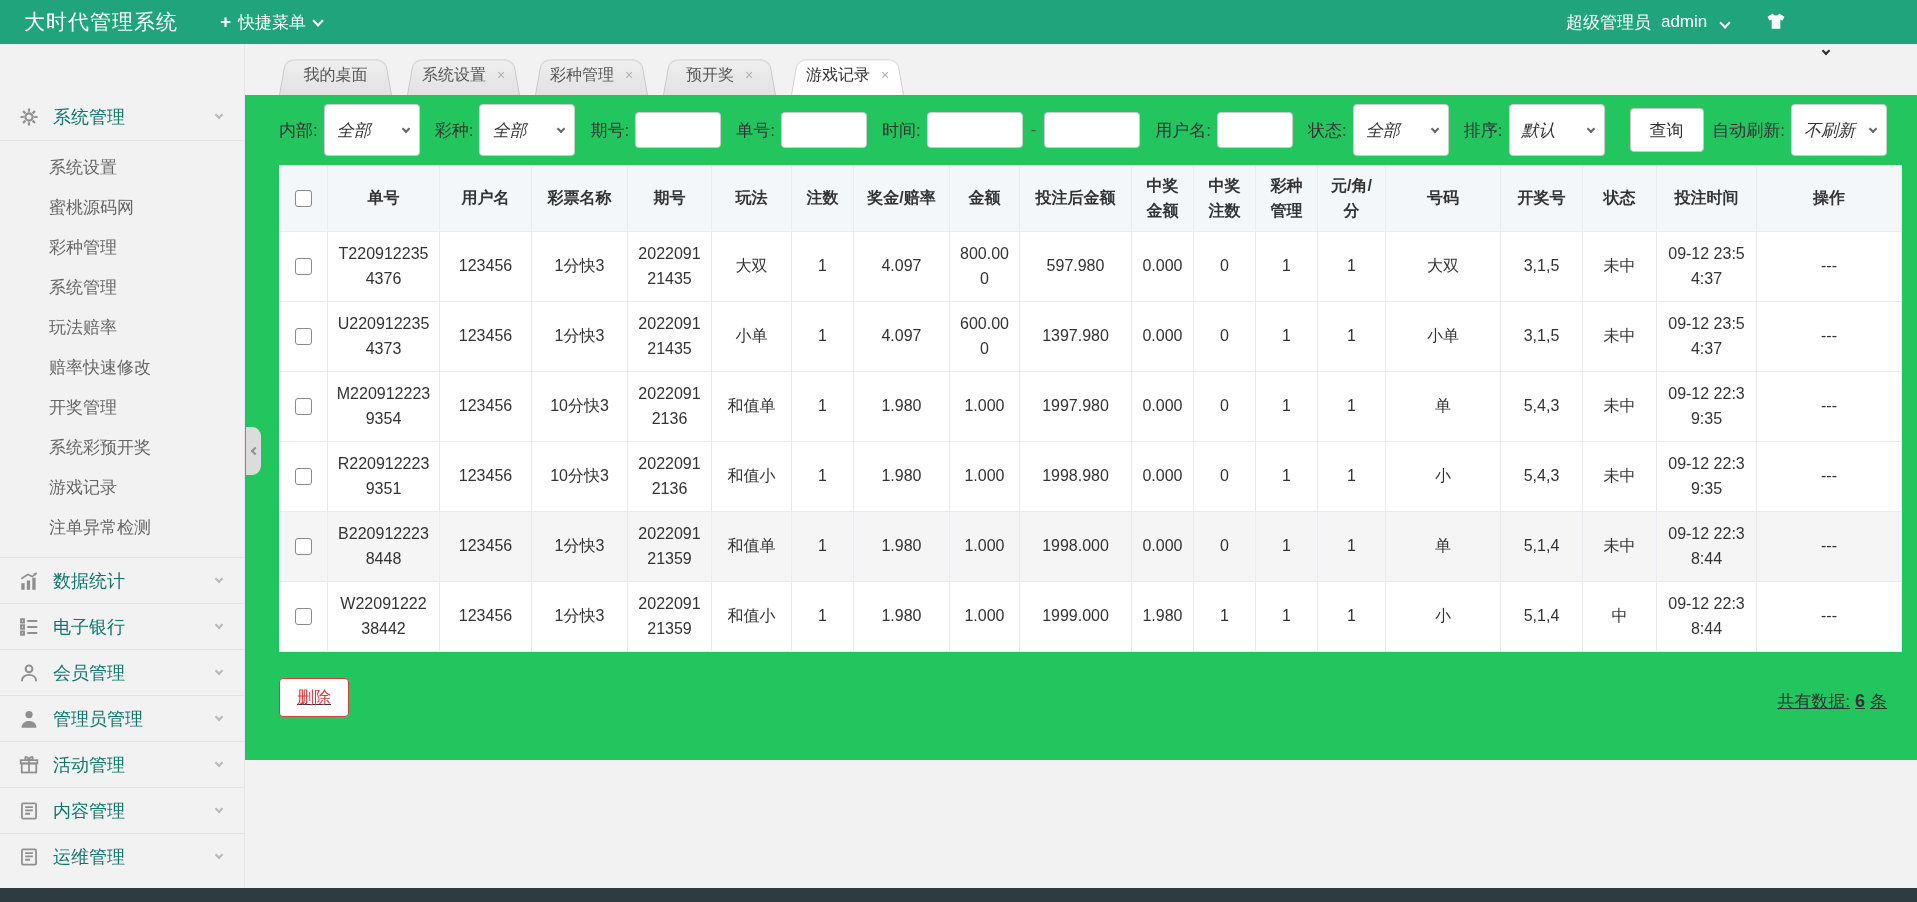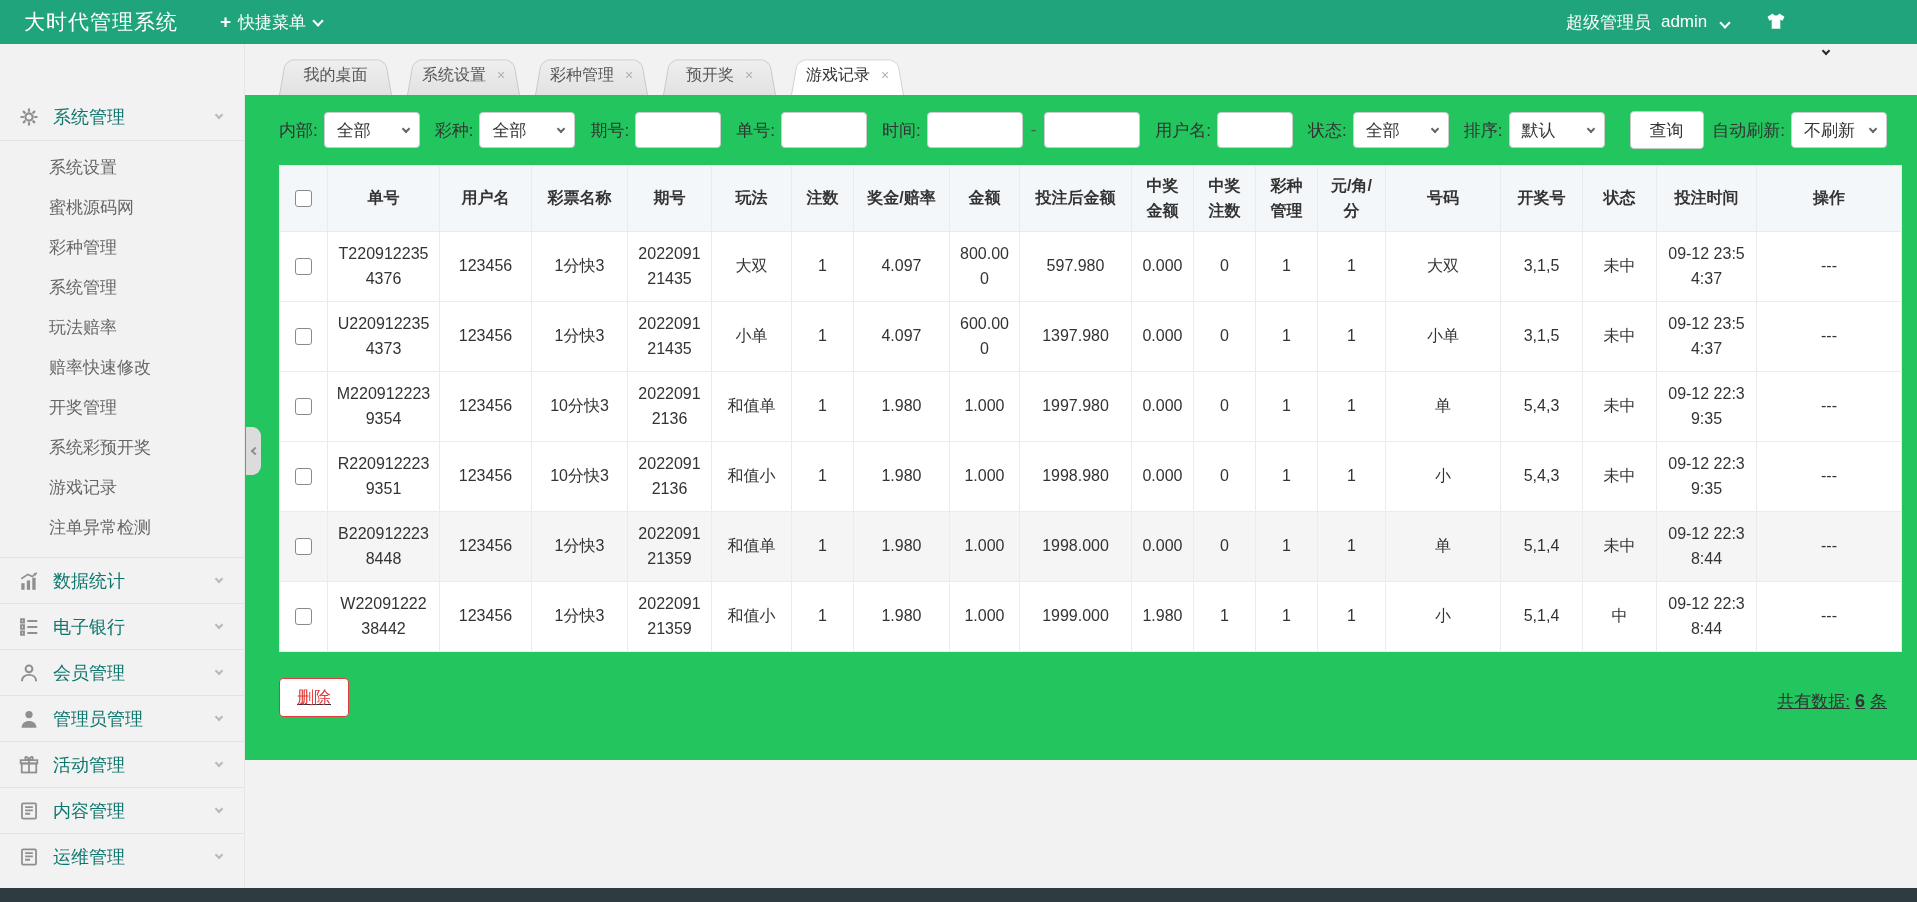--- a/index.html
+++ b/index.html
@@ -69,33 +69,33 @@
   .tab>*{position:relative;z-index:1;}
   .tab .close{margin-left:11px;color:#b0b0b0;font-size:14px;line-height:1;}
   .tab-caret{position:absolute;right:88px;top:4px;color:#2b2b2b;}
   
   .card{background:#22c55e;min-height:665px;padding:0 30px 26px 34px;}
   .filterbar{display:flex;align-items:center;height:70px;font-size:17px;color:#333;white-space:nowrap;}
   .f-label{margin-right:6px;}
   .f-group{display:flex;align-items:center;margin-right:15px;}
   .sel{
     display:inline-flex;align-items:center;justify-content:space-between;
-    height:36px;border:1px solid #ccc;border-radius:4px;background:#fff;
-    padding:0 10px 0 12px;cursor:pointer;min-width:96px;
+    height:52px;border:1px solid #ccc;border-radius:4px;background:#fff;
+    padding:0 10px 0 12px;cursor:pointer;min-width:96px;font-style:italic;
   }
   .sel .chev{color:#666;margin-left:12px;margin-top:-3px;}
   .inp{
     height:36px;border:1px solid #ccc;border-radius:4px;background:#fff;
     width:86px;padding:0 8px;font:inherit;outline:none;
   }
   .inp.time{width:96px;}
   .inp.user{width:76px;}
   .dash{margin:0 8px;color:#555;}
   .btn-query{
-    height:38px;padding:0 19px;margin-left:10px;background:#fff;border:1px solid #c9c9c9;
+    height:44px;padding:0 19px;margin-left:10px;background:#fff;border:1px solid #c9c9c9;
     border-radius:4px;font:inherit;color:#333;cursor:pointer;
   }
   .f-refresh{margin-left:auto;display:flex;align-items:center;}
   
   table.grid{width:100%;border-collapse:collapse;table-layout:fixed;}
   .grid th,.grid td{
     border:1px solid #e8ecf0;text-align:center;vertical-align:middle;
     font-size:16px;line-height:1.55;word-break:break-all;padding:6px 8px;
   }
   .grid th{background:#f4f7fa;font-weight:700;color:#333;height:66px;}

